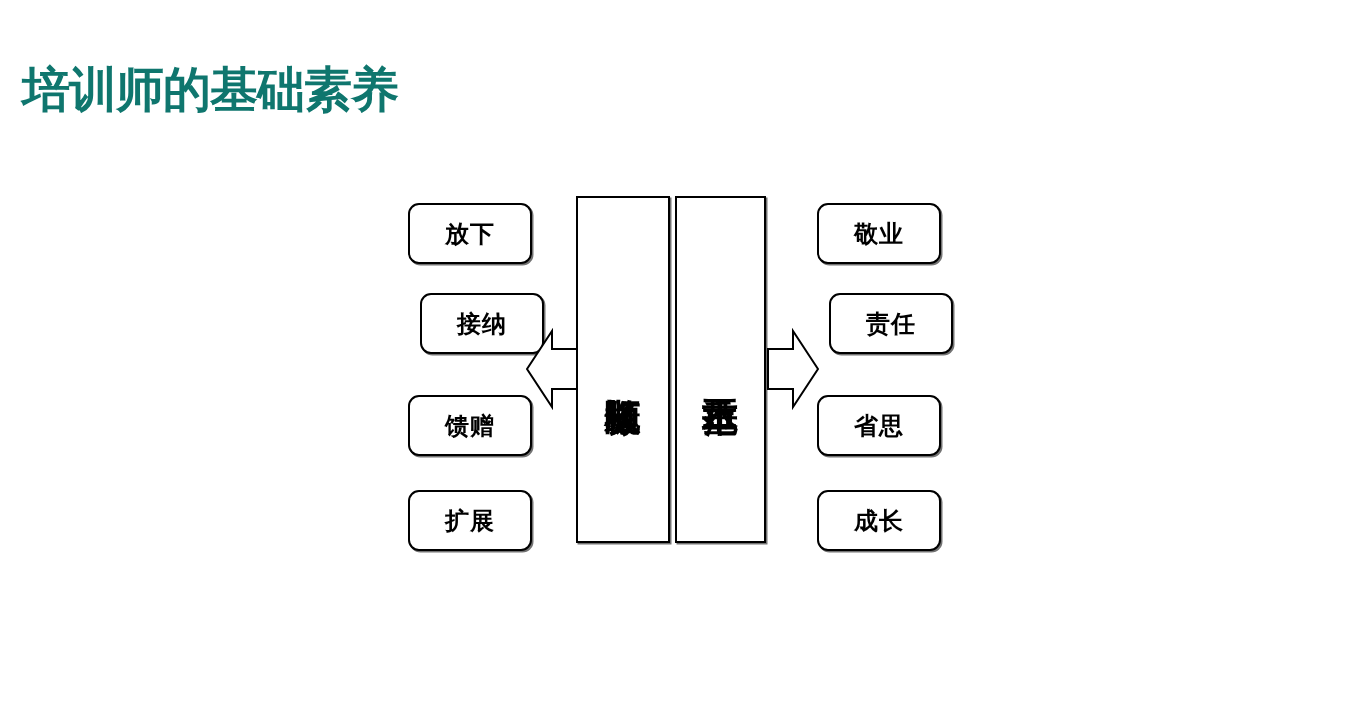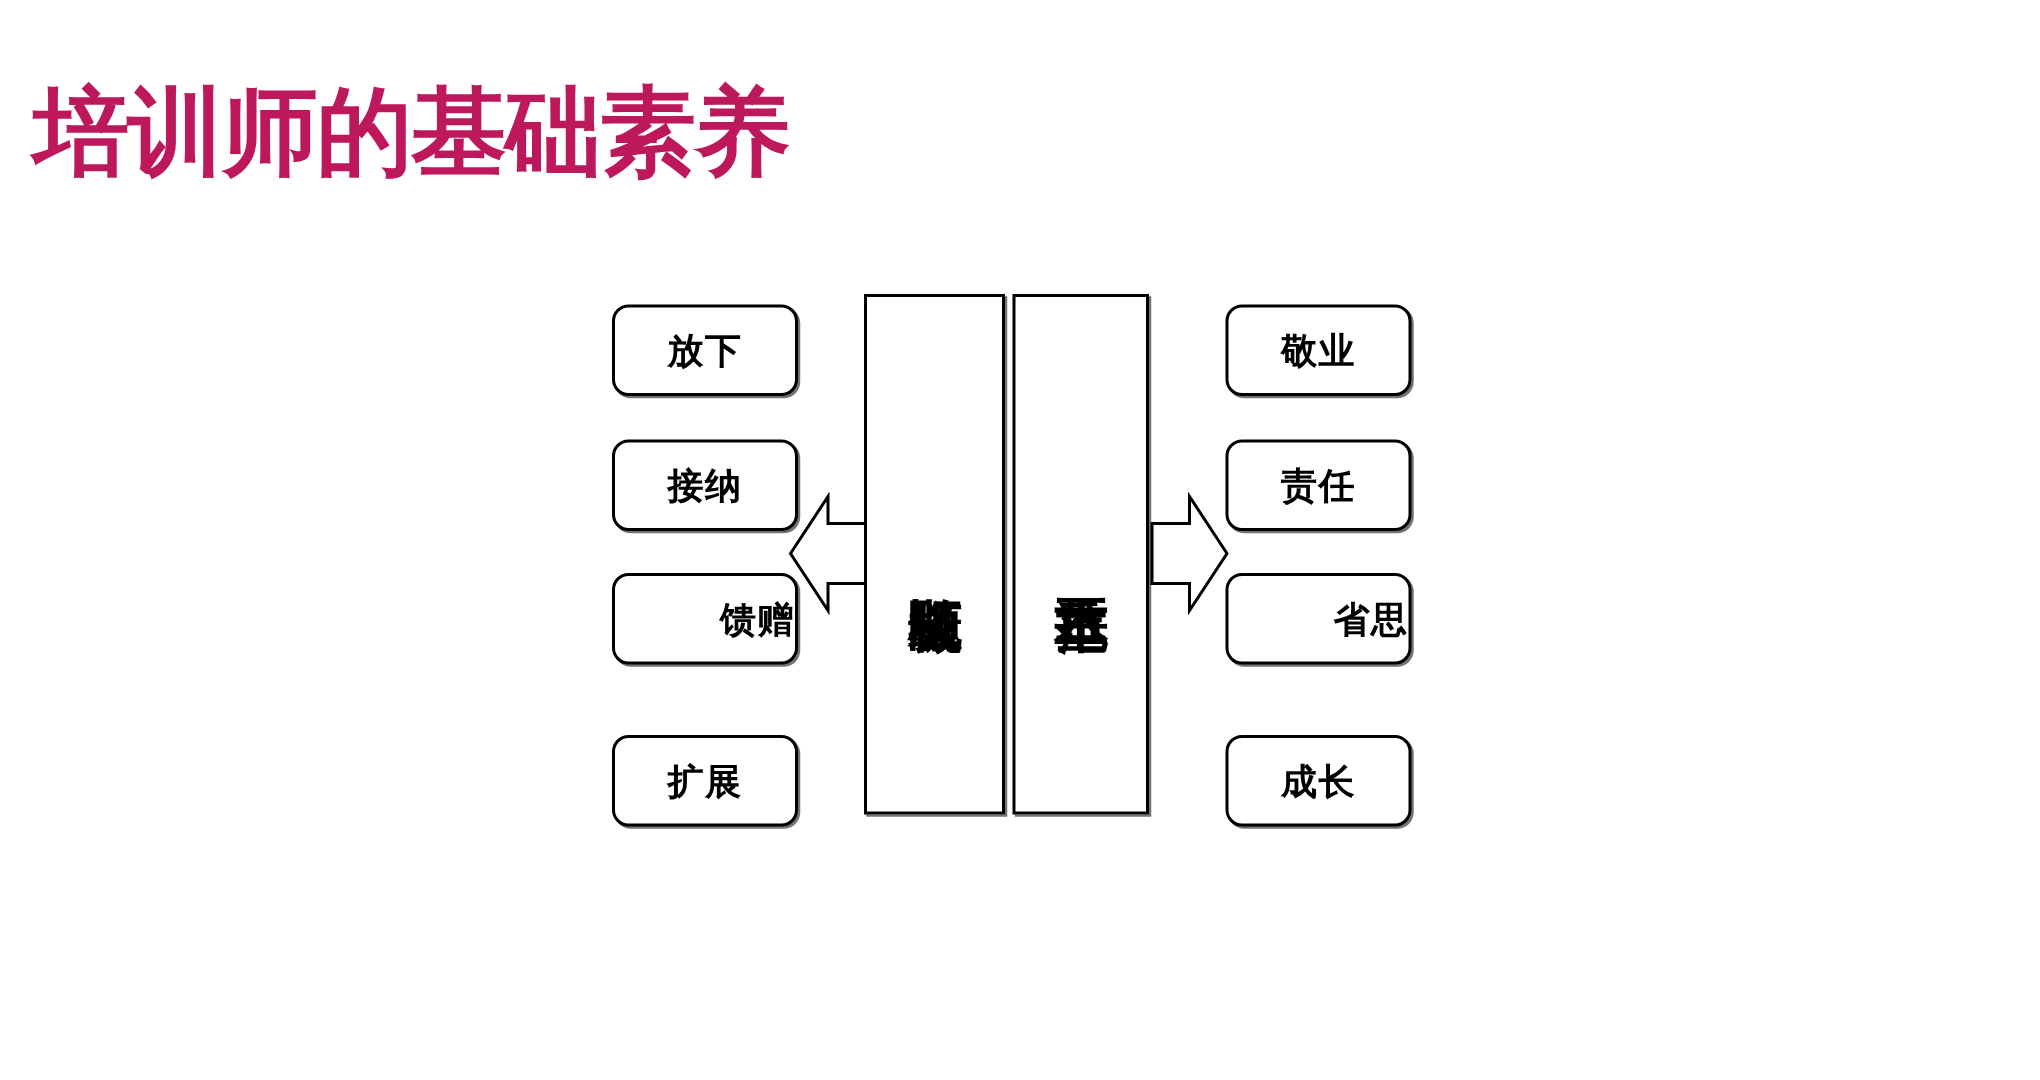--- a/index.html
+++ b/index.html
@@ -24,25 +24,25 @@
     width: 1360px;
     height: 720px;
     background: #ffffff;
   }
 
   
   #slide-title {
     position: absolute;
     left: 22px;
     top: 58px;
-    font-size: 64px;
+    font-size: 48px;
     line-height: 62px;
     font-weight: 700;
     letter-spacing: -1px;
-    color: #be185d;
+    color: #0f766e;
     white-space: nowrap;
   }
 
   
   #diagram {
     position: absolute;
     left: 0;
     top: 0;
     width: 1360px;
     height: 720px;
@@ -68,22 +68,22 @@
     line-height: 1;
     letter-spacing: 1px;
     color: #000000;
     white-space: nowrap;
   }
 
   .left-col .side-box { left: 408px; }
   .right-col .side-box { left: 817px; }
 
   .row-1 { top: 203px; }
-  .row-2 { top: 293px; }
-  .row-3 { top: 382px; justify-content: flex-end; }
+  .row-2 { top: 293px; margin-left: 12px; }
+  .row-3 { top: 395px; }
   .row-4 { top: 490px; }
 
   
   .pillar {
     position: absolute;
     top: 196px;
     height: 347px;
     box-sizing: border-box;
     border: 2px solid #000000;
     background: #ffffff;

